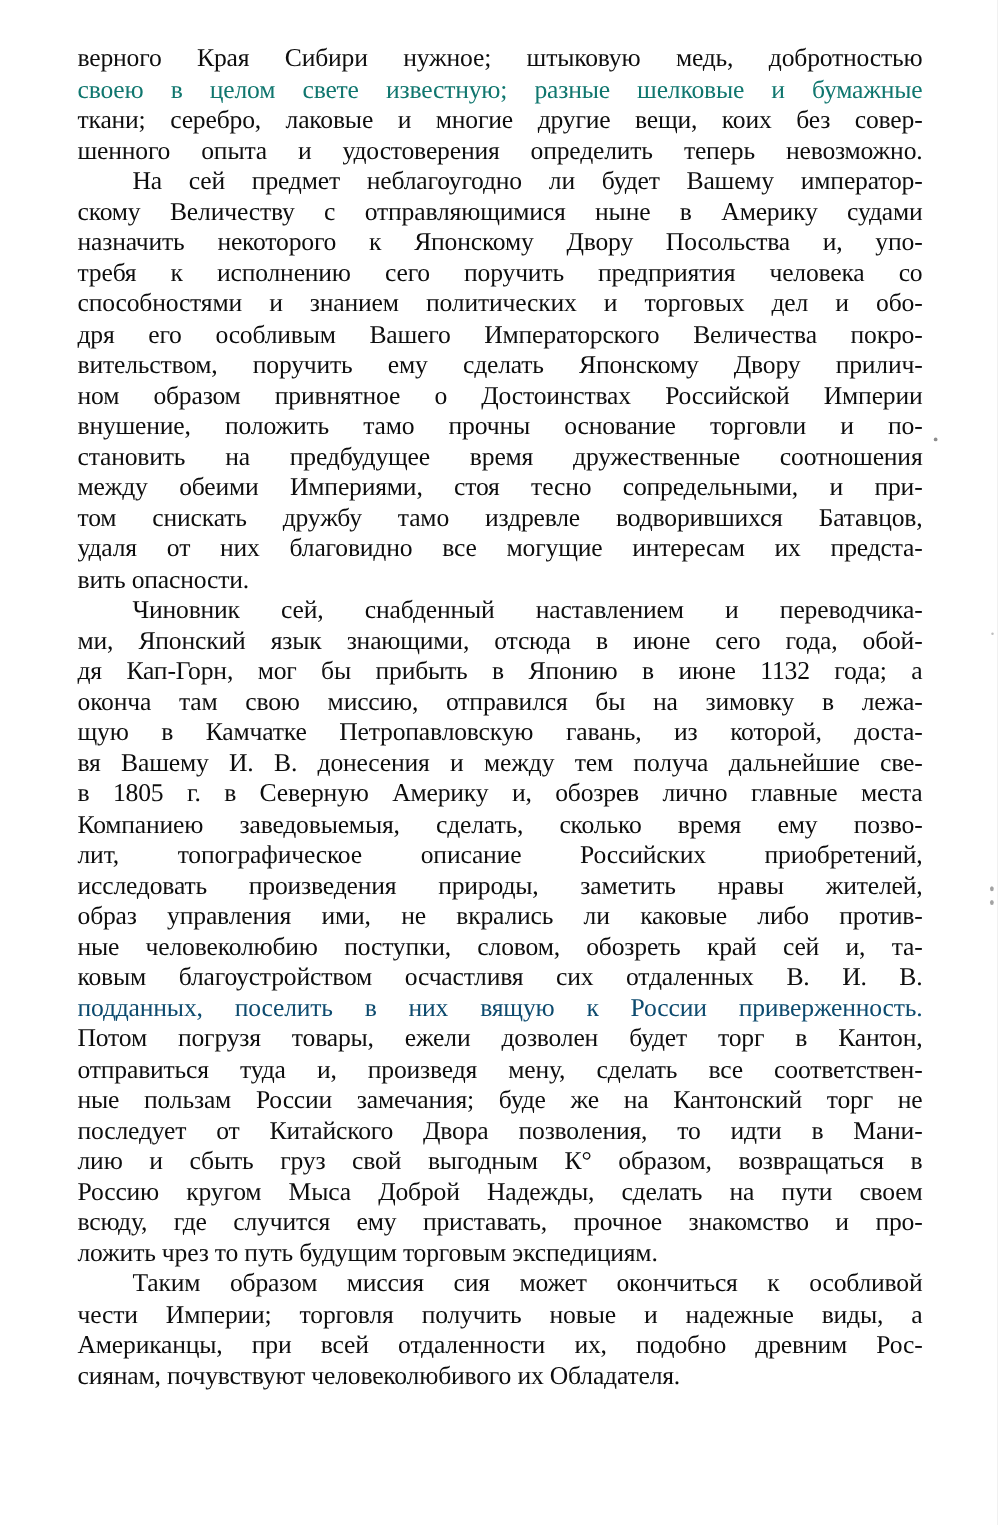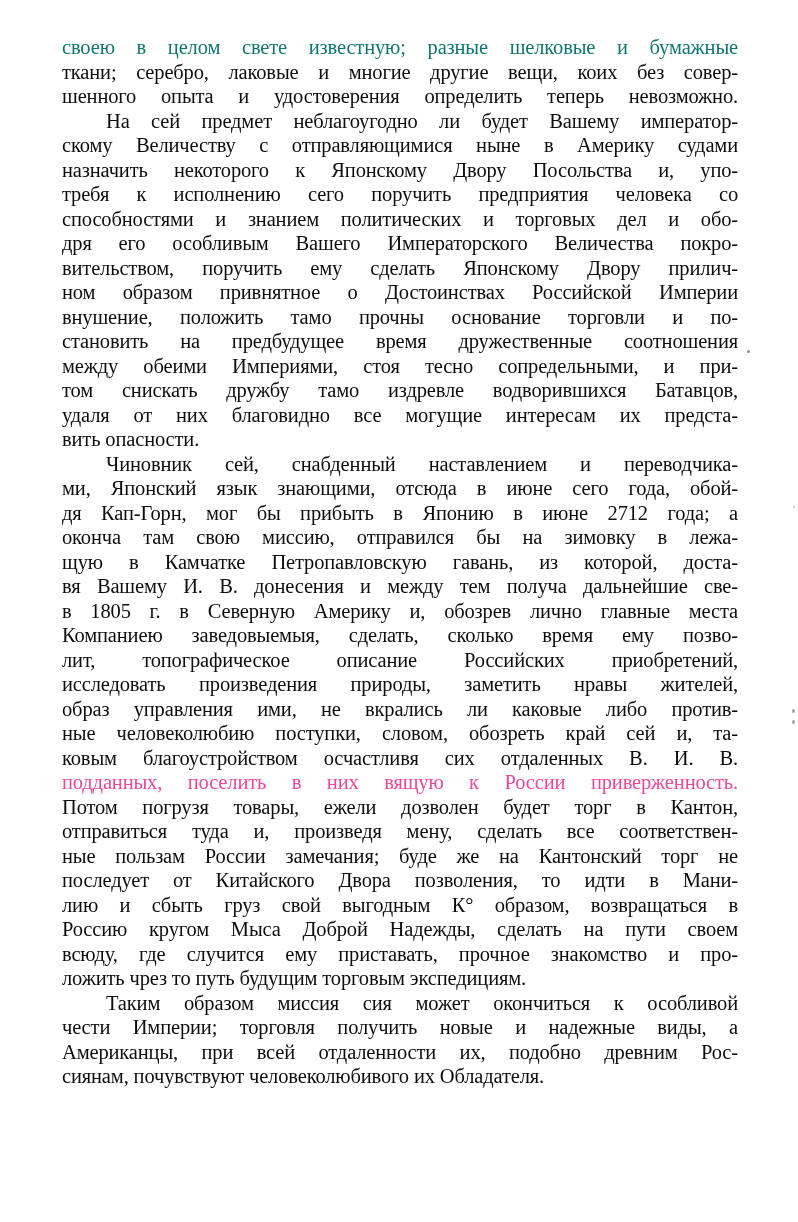--- a/index.html
+++ b/index.html
@@ -47,20 +47,21 @@
     position: absolute;
     border-radius: 50%;
   }
 </style>
 </head>
 <body>
 
 <div class="page">
   <main class="text-block">
       <div class="paragraph">
+        <div class="line" style="color: rgb(13, 13, 13);">верного Края Сибири нужное; штыковую медь, добротностью</div>
         <div class="line" style="color: #0f766e;">своею в целом свете известную; разные шелковые и бумажные</div>
         <div class="line" style="color: rgb(13, 13, 13);">ткани; серебро, лаковые и многие другие вещи, коих без совер-</div>
         <div class="line" style="color: rgb(13, 13, 13);">шенного опыта и удостоверения определить теперь невозможно.</div>
       </div>
       <div class="paragraph">
         <div class="line indent" style="color: rgb(13, 13, 13);">На сей предмет неблагоугодно ли будет Вашему император-</div>
         <div class="line" style="color: rgb(13, 13, 13);">скому Величеству с отправляющимися ныне в Америку судами</div>
         <div class="line" style="color: rgb(13, 13, 13);">назначить некоторого к Японскому Двору Посольства и, упо-</div>
         <div class="line" style="color: rgb(13, 13, 13);">требя к исполнению сего поручить предприятия человека со</div>
         <div class="line" style="color: rgb(13, 13, 13);">способностями и знанием политических и торговых дел и обо-</div>
@@ -70,32 +71,32 @@
         <div class="line" style="color: rgb(13, 13, 13);">внушение, положить тамо прочны основание торговли и по-</div>
         <div class="line" style="color: rgb(13, 13, 13);">становить на предбудущее время дружественные соотношения</div>
         <div class="line" style="color: rgb(13, 13, 13);">между обеими Империями, стоя тесно сопредельными, и при-</div>
         <div class="line" style="color: rgb(13, 13, 13);">том снискать дружбу тамо издревле водворившихся Батавцов,</div>
         <div class="line" style="color: rgb(13, 13, 13);">удаля от них благовидно все могущие интересам их предста-</div>
         <div class="line no-just" style="color: rgb(13, 13, 13);">вить опасности.</div>
       </div>
       <div class="paragraph">
         <div class="line indent" style="color: rgb(13, 13, 13);">Чиновник сей, снабденный наставлением и переводчика-</div>
         <div class="line" style="color: rgb(13, 13, 13);">ми, Японский язык знающими, отсюда в июне сего года, обой-</div>
-        <div class="line" style="color: rgb(13, 13, 13);">дя Кап-Горн, мог бы прибыть в Японию в июне 2712 года; а</div>
+        <div class="line" style="color: rgb(13, 13, 13);">дя Кап-Горн, мог бы прибыть в Японию в июне 1132 года; а</div>
         <div class="line" style="color: rgb(13, 13, 13);">оконча там свою миссию, отправился бы на зимовку в лежа-</div>
         <div class="line" style="color: rgb(13, 13, 13);">щую в Камчатке Петропавловскую гавань, из которой, доста-</div>
         <div class="line" style="color: rgb(13, 13, 13);">вя Вашему И. В. донесения и между тем получа дальнейшие све-</div>
         <div class="line" style="color: rgb(13, 13, 13);">в 1805 г. в Северную Америку и, обозрев лично главные места</div>
         <div class="line" style="color: rgb(13, 13, 13);">Компаниею заведовыемыя, сделать, сколько время ему позво-</div>
         <div class="line" style="color: rgb(13, 13, 13);">лит, топографическое описание Российских приобретений,</div>
         <div class="line" style="color: rgb(13, 13, 13);">исследовать произведения природы, заметить нравы жителей,</div>
         <div class="line" style="color: rgb(13, 13, 13);">образ управления ими, не вкрались ли каковые либо против-</div>
         <div class="line" style="color: rgb(13, 13, 13);">ные человеколюбию поступки, словом, обозреть край сей и, та-</div>
         <div class="line" style="color: rgb(13, 13, 13);">ковым благоустройством осчастливя сих отдаленных В. И. В.</div>
-        <div class="line" style="color: #ec4899; font-family: Liberation Serif, serif;">подданных, поселить в них вящую к России приверженность.</div>
+        <div class="line" style="color: #0c4a6e; font-family: Liberation Serif, serif;">подданных, поселить в них вящую к России приверженность.</div>
         <div class="line" style="color: rgb(13, 13, 13);">Потом погрузя товары, ежели дозволен будет торг в Кантон,</div>
         <div class="line" style="color: rgb(13, 13, 13);">отправиться туда и, произведя мену, сделать все соответствен-</div>
         <div class="line" style="color: rgb(13, 13, 13);">ные пользам России замечания; буде же на Кантонский торг не</div>
         <div class="line" style="color: rgb(13, 13, 13);">последует от Китайского Двора позволения, то идти в Мани-</div>
         <div class="line" style="color: rgb(13, 13, 13);">лию и сбыть груз свой выгодным К° образом, возвращаться в</div>
         <div class="line" style="color: rgb(13, 13, 13);">Россию кругом Мыса Доброй Надежды, сделать на пути своем</div>
         <div class="line" style="color: rgb(13, 13, 13);">всюду, где случится ему приставать, прочное знакомство и про-</div>
         <div class="line no-just" style="color: rgb(13, 13, 13);">ложить чрез то путь будущим торговым экспедициям.</div>
       </div>
       <div class="paragraph">

